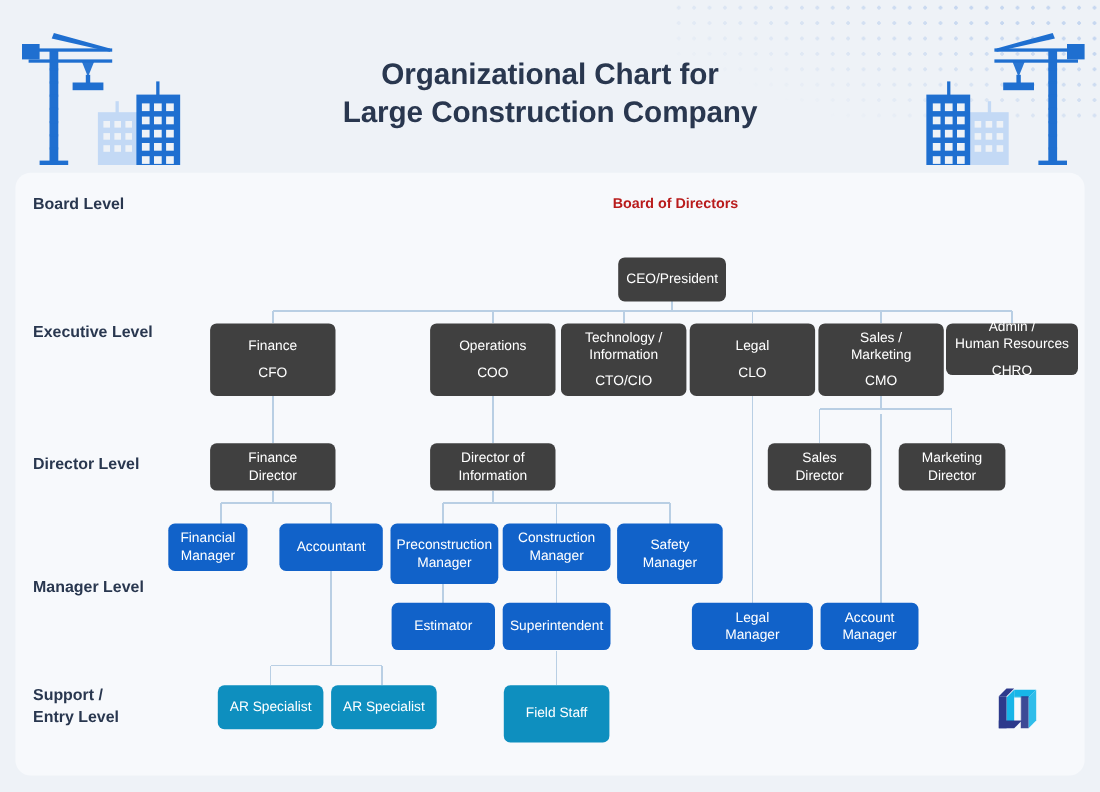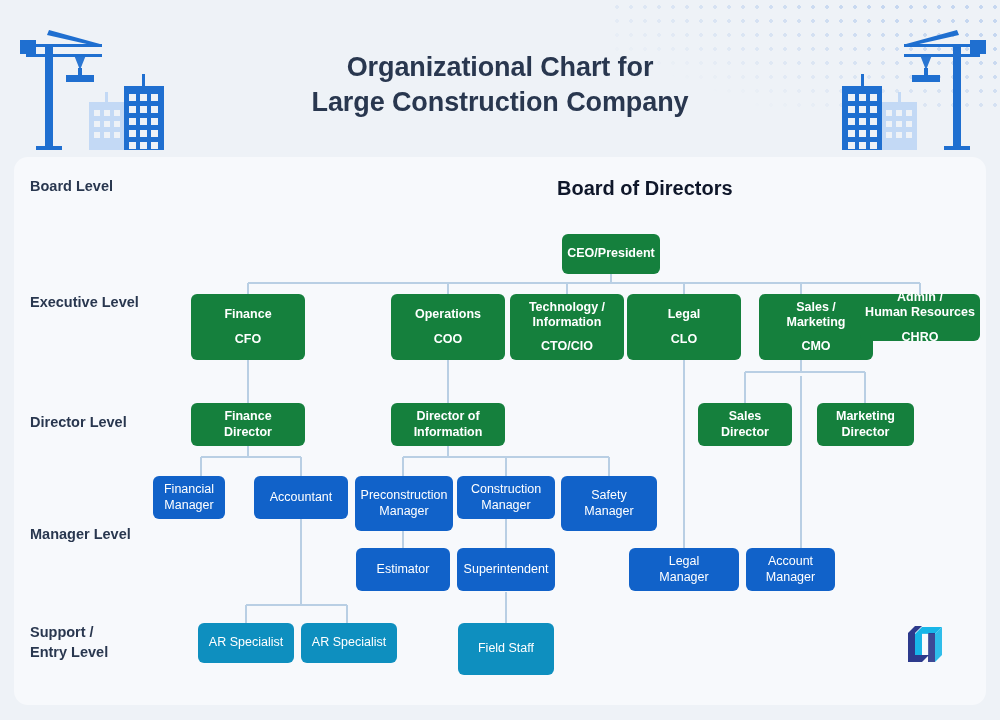--- a/index.html
+++ b/index.html
@@ -53,40 +53,40 @@
 
   
   .lvl {
     position: absolute;
     color: #29374f;
     font-size: 14.5px; font-weight: bold; line-height: 1.35;
     white-space: pre-line;
   }
   .board-label {
     position: absolute;
-    color: #0f172a;
-    font-size: 20px; font-weight: bold;
+    color: #b91c1c;
+    font-size: 13px; font-weight: bold;
     white-space: nowrap;
   }
 
   
   .node {
     position: absolute;
     display: flex; flex-direction: column;
     align-items: center; justify-content: center;
     border-radius: 6px;
     color: #ffffff;
     font-size: 12.5px;
     line-height: 1.22;
     text-align: center;
     padding: 2px 5px;
     white-space: pre-line;
   }
   .node .sub { margin-top: 9px; }
-  .t-navy { background: #15803d; font-weight: bold; }
+  .t-navy { background: #404040; }
   .t-blue { background: #1162c9; }
   .t-cyan { background: #0e8fbf; }
 
   
   .logo { position: absolute; right: 38px; bottom: 36px; }
 </style>
 </head>
 <body>
 
 <div id="stage">
@@ -298,21 +298,21 @@
     </div>
     <div class="node t-navy" style="left:496px; top:137px; width:114px; height:66px;">
       <span class="ttl">Technology /
 Information</span>
       <span class="sub">CTO/CIO</span>
     </div>
     <div class="node t-navy" style="left:613px; top:137px; width:114px; height:66px;">
       <span class="ttl">Legal</span>
       <span class="sub">CLO</span>
     </div>
-    <div class="node t-navy" style="left:730px; top:137px; width:114px; height:66px;margin-left:15px;">
+    <div class="node t-navy" style="left:730px; top:137px; width:114px; height:66px;">
       <span class="ttl">Sales /
 Marketing</span>
       <span class="sub">CMO</span>
     </div>
     <div class="node t-navy" style="left:846px; top:137px; width:120px; height:47px;">
       <span class="ttl">Admin /
 Human Resources</span>
       <span class="sub">CHRO</span>
     </div>
 

